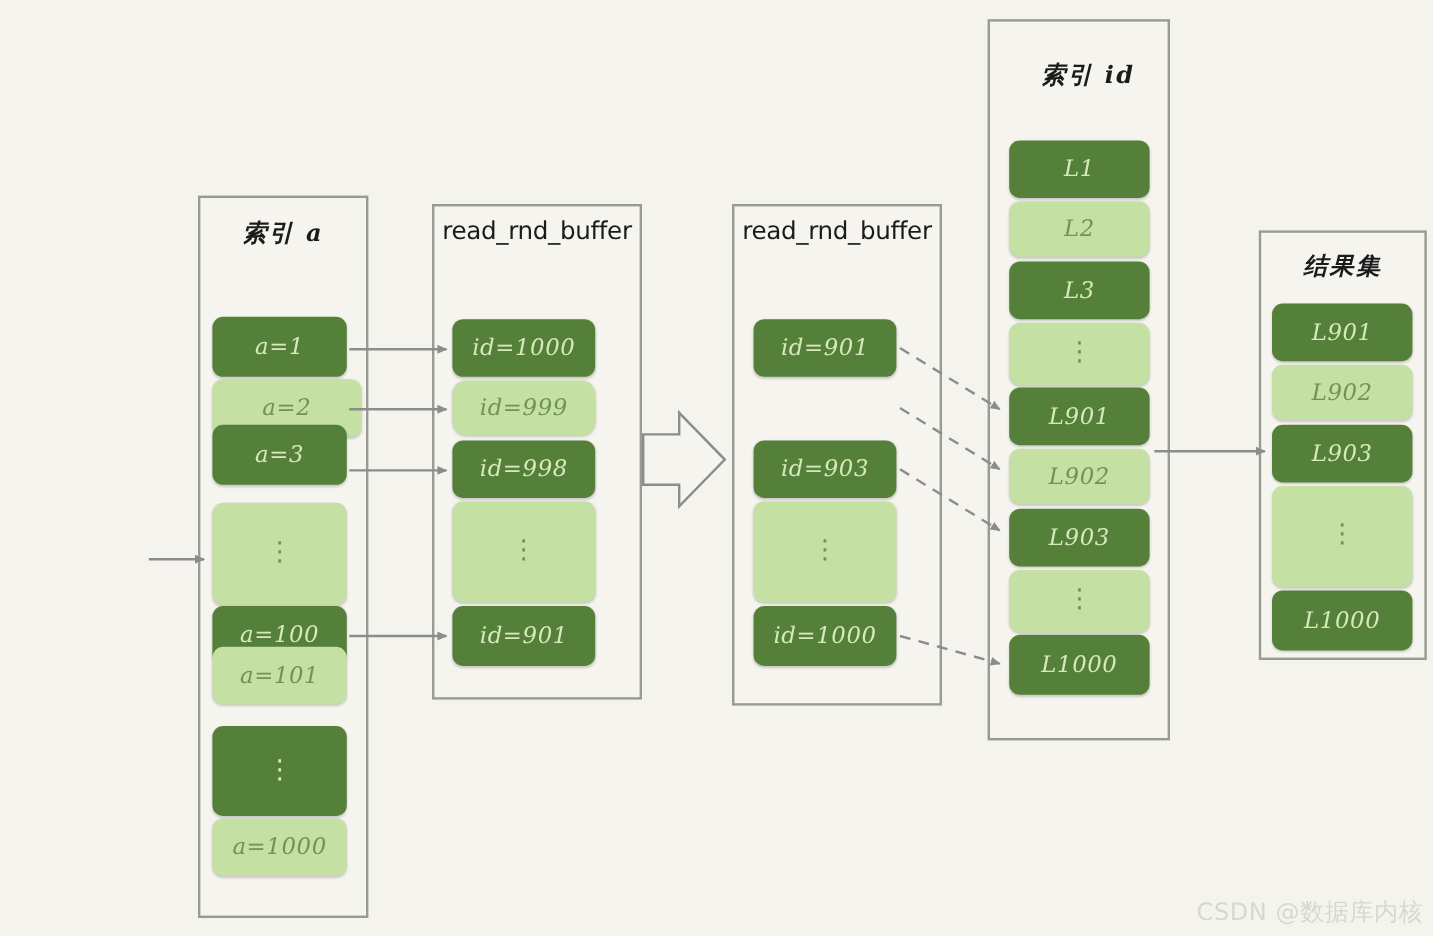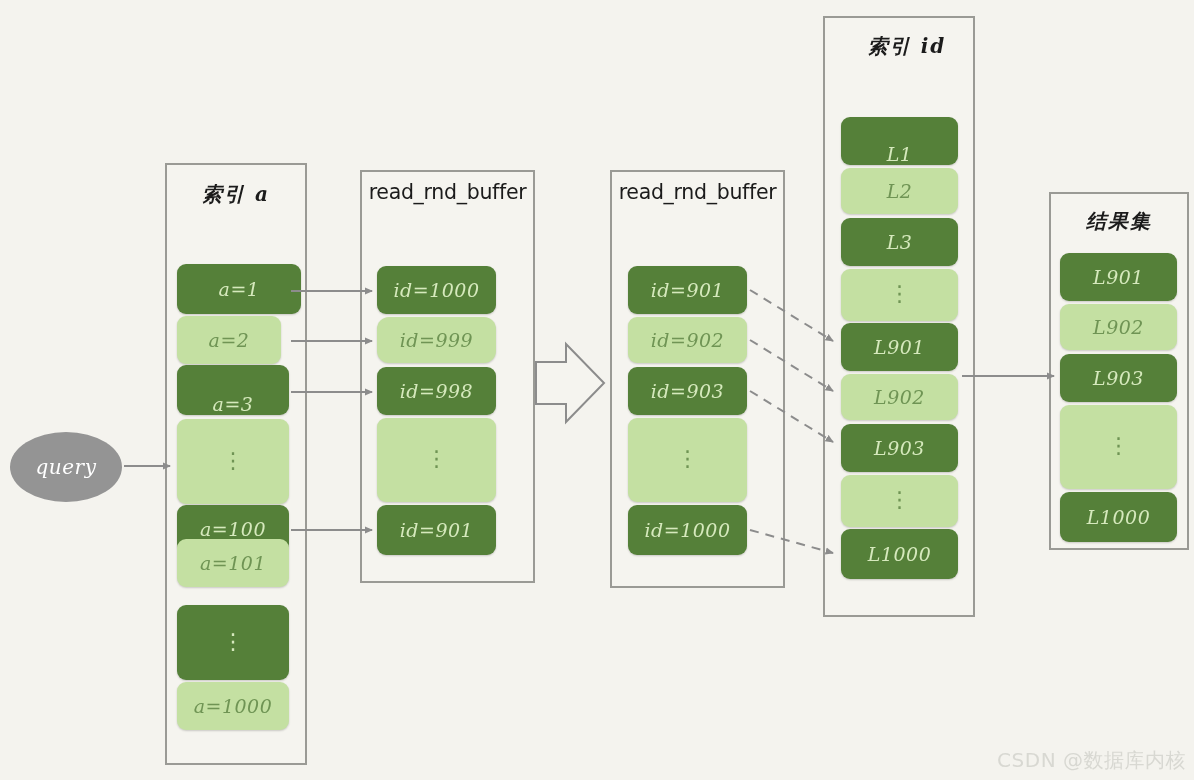--- a/index.html
+++ b/index.html
@@ -111,27 +111,27 @@
   }
 </style>
 </head>
 <body>
 
 <div id="stage">
 
   <div class="panel" style="left:165px; top:163px; width:142px; height:602px;">
     <div class="panel-title cn" style="top:16px;">索引 a</div>
   </div>
-  <div class="cell dark" style="left:177px; top:264px; width:124px; height:50px;justify-content:center;">
+  <div class="cell dark" style="left:177px; top:264px; width:112px; height:50px;justify-content:center;">
     <span>a=1</span>
     </div>
-  <div class="cell light" style="left:177px; top:316px; width:104px; height:48px;">
+  <div class="cell light" style="left:177px; top:316px; width:124px; height:48px;">
     <span>a=2</span>
     </div>
-  <div class="cell dark" style="left:177px; top:365px; width:112px; height:50px;align-items:flex-end;">
+  <div class="cell dark" style="left:177px; top:354px; width:112px; height:50px;">
     <span>a=3</span>
     </div>
   <div class="cell light" style="left:177px; top:419px; width:112px; height:85px;">
     <span class="vdots">⋮</span>
     </div>
   <div class="cell dark" style="left:177px; top:505px; width:112px; height:48px;">
     <span>a=100</span>
     </div>
   <div class="cell light" style="left:177px; top:539px; width:112px; height:48px;justify-content:center;">
     <span>a=101</span>
@@ -161,37 +161,34 @@
   <div class="cell dark" style="left:377px; top:505px; width:119px; height:50px;">
     <span>id=901</span>
     </div>
 
   <div class="panel" style="left:610px; top:170px; width:175px; height:418px;">
     <div class="panel-title en" style="top:8px;">read_rnd_buffer</div>
   </div>
   <div class="cell dark" style="left:628px; top:266px; width:119px; height:48px;">
     <span>id=901</span>
     </div>
-  <div class="cell light" style="left:628px; top:317px; width:119px; height:46px;">
-    <span>id=902</span>
-    </div>
   <div class="cell dark" style="left:628px; top:367px; width:119px; height:48px;">
     <span>id=903</span>
     </div>
   <div class="cell light" style="left:628px; top:418px; width:119px; height:84px;">
     <span class="vdots">⋮</span>
     </div>
   <div class="cell dark" style="left:628px; top:505px; width:119px; height:50px;">
     <span>id=1000</span>
     </div>
 
   <div class="panel" style="left:823px; top:16px; width:152px; height:601px;">
-    <div class="panel-title cn" style="top:15px;margin-left:16px;">索引 id</div>
-  </div>
-  <div class="cell dark" style="left:841px; top:117px; width:117px; height:48px;align-items:flex-end;">
+    <div class="panel-title cn" style="top:31px;margin-left:16px;">索引 id</div>
+  </div>
+  <div class="cell dark" style="left:841px; top:117px; width:117px; height:48px;">
     <span>L1</span>
     </div>
   <div class="cell light" style="left:841px; top:168px; width:117px; height:46px;">
     <span>L2</span>
     </div>
   <div class="cell dark" style="left:841px; top:218px; width:117px; height:48px;text-align:right;">
     <span>L3</span>
     </div>
   <div class="cell light" style="left:841px; top:269px; width:117px; height:52px;">
     <span class="vdots">⋮</span>
@@ -224,23 +221,20 @@
   <div class="cell dark" style="left:1060px; top:354px; width:117px; height:48px;">
     <span>L903</span>
     </div>
   <div class="cell light" style="left:1060px; top:405px; width:117px; height:84px;">
     <span class="vdots">⋮</span>
     </div>
   <div class="cell dark" style="left:1060px; top:492px; width:117px; height:50px;">
     <span>L1000</span>
     </div>
 
-  <div class="query-node" style="left:10px; top:432px; width:112px; height:70px;">
-    <span>query</span>
-  </div>
 
   <div class="sort-label" style="left:541px; top:367px;">
     <span>sort</span>
   </div>
 
   <svg class="overlay" viewBox="0 0 1194 780">
     <defs>
       <marker id="arrowSolid" markerWidth="9" markerHeight="9" refX="7.5" refY="4.5" orient="auto" markerUnits="userSpaceOnUse">
         <path d="M0,0.8 L8.5,4.5 L0,8.2 Z" fill="#8c8c8c"></path>
       </marker>

